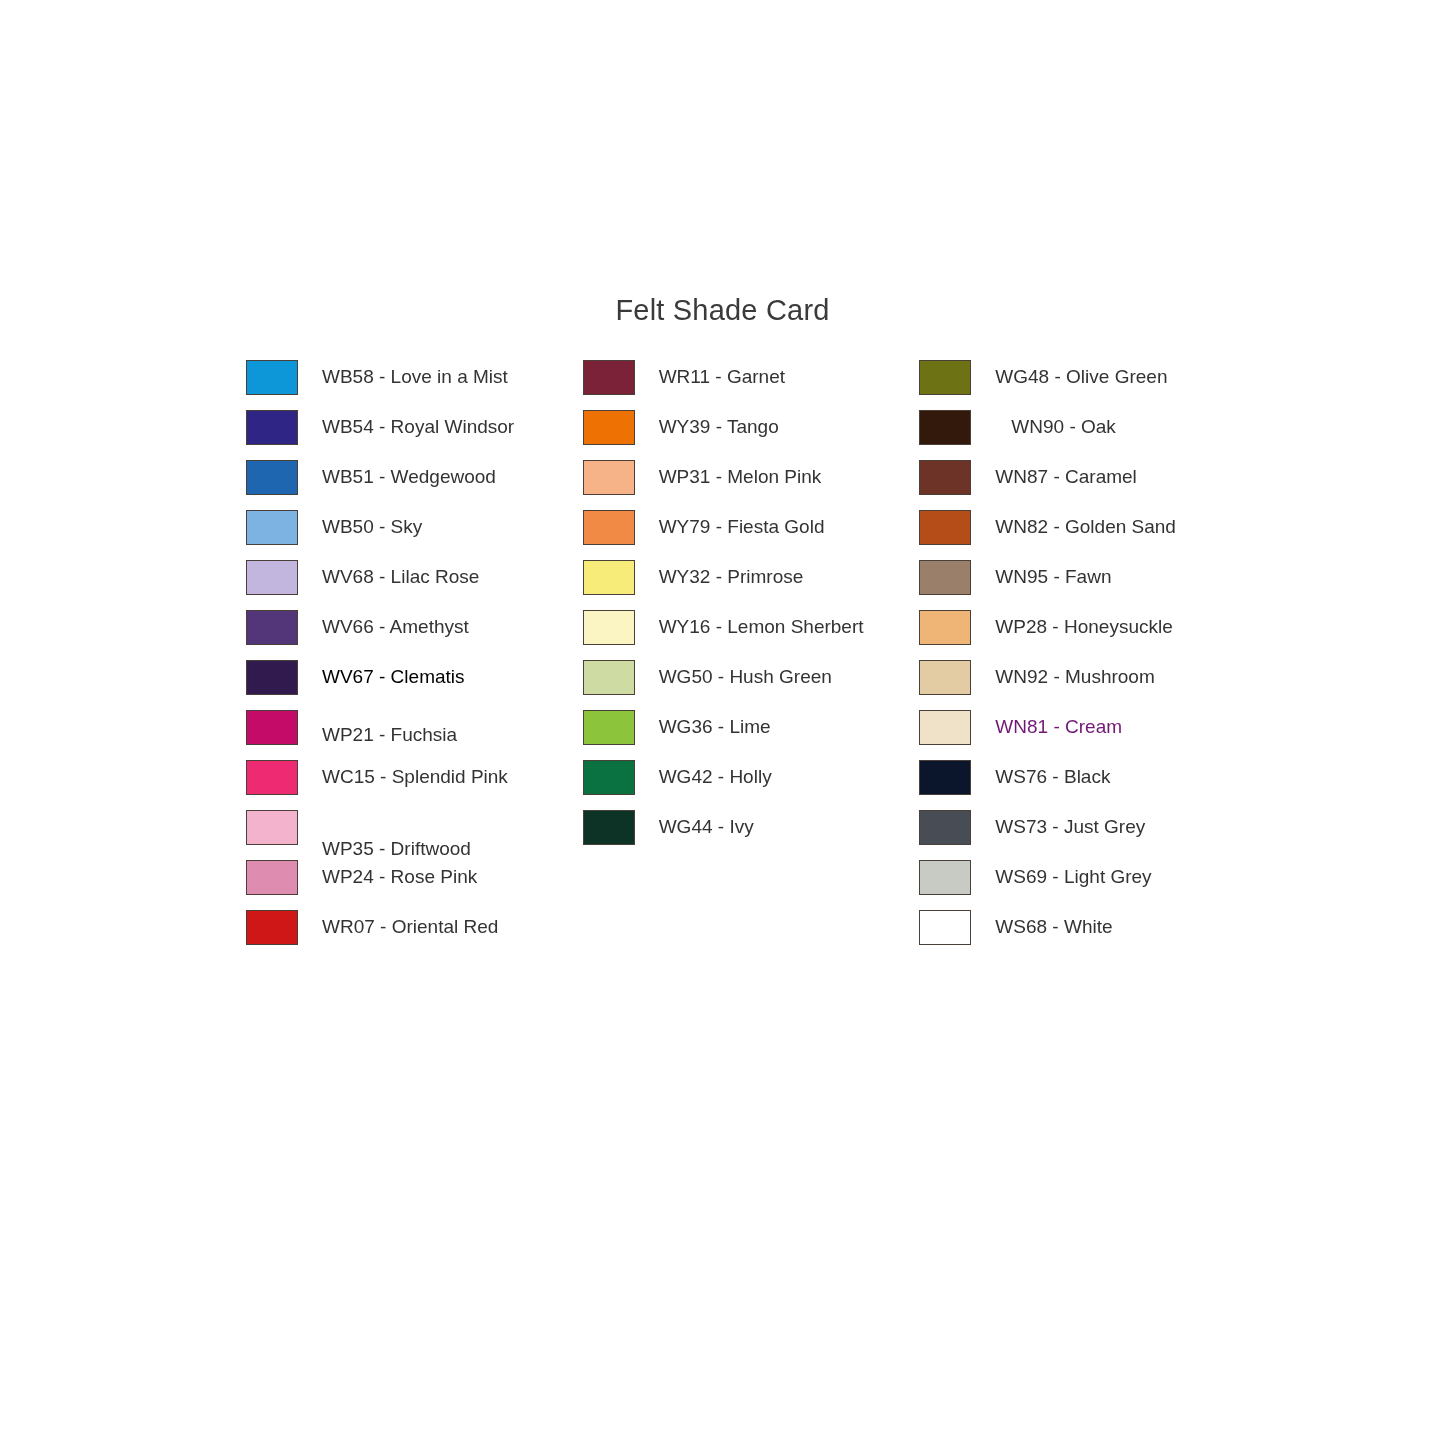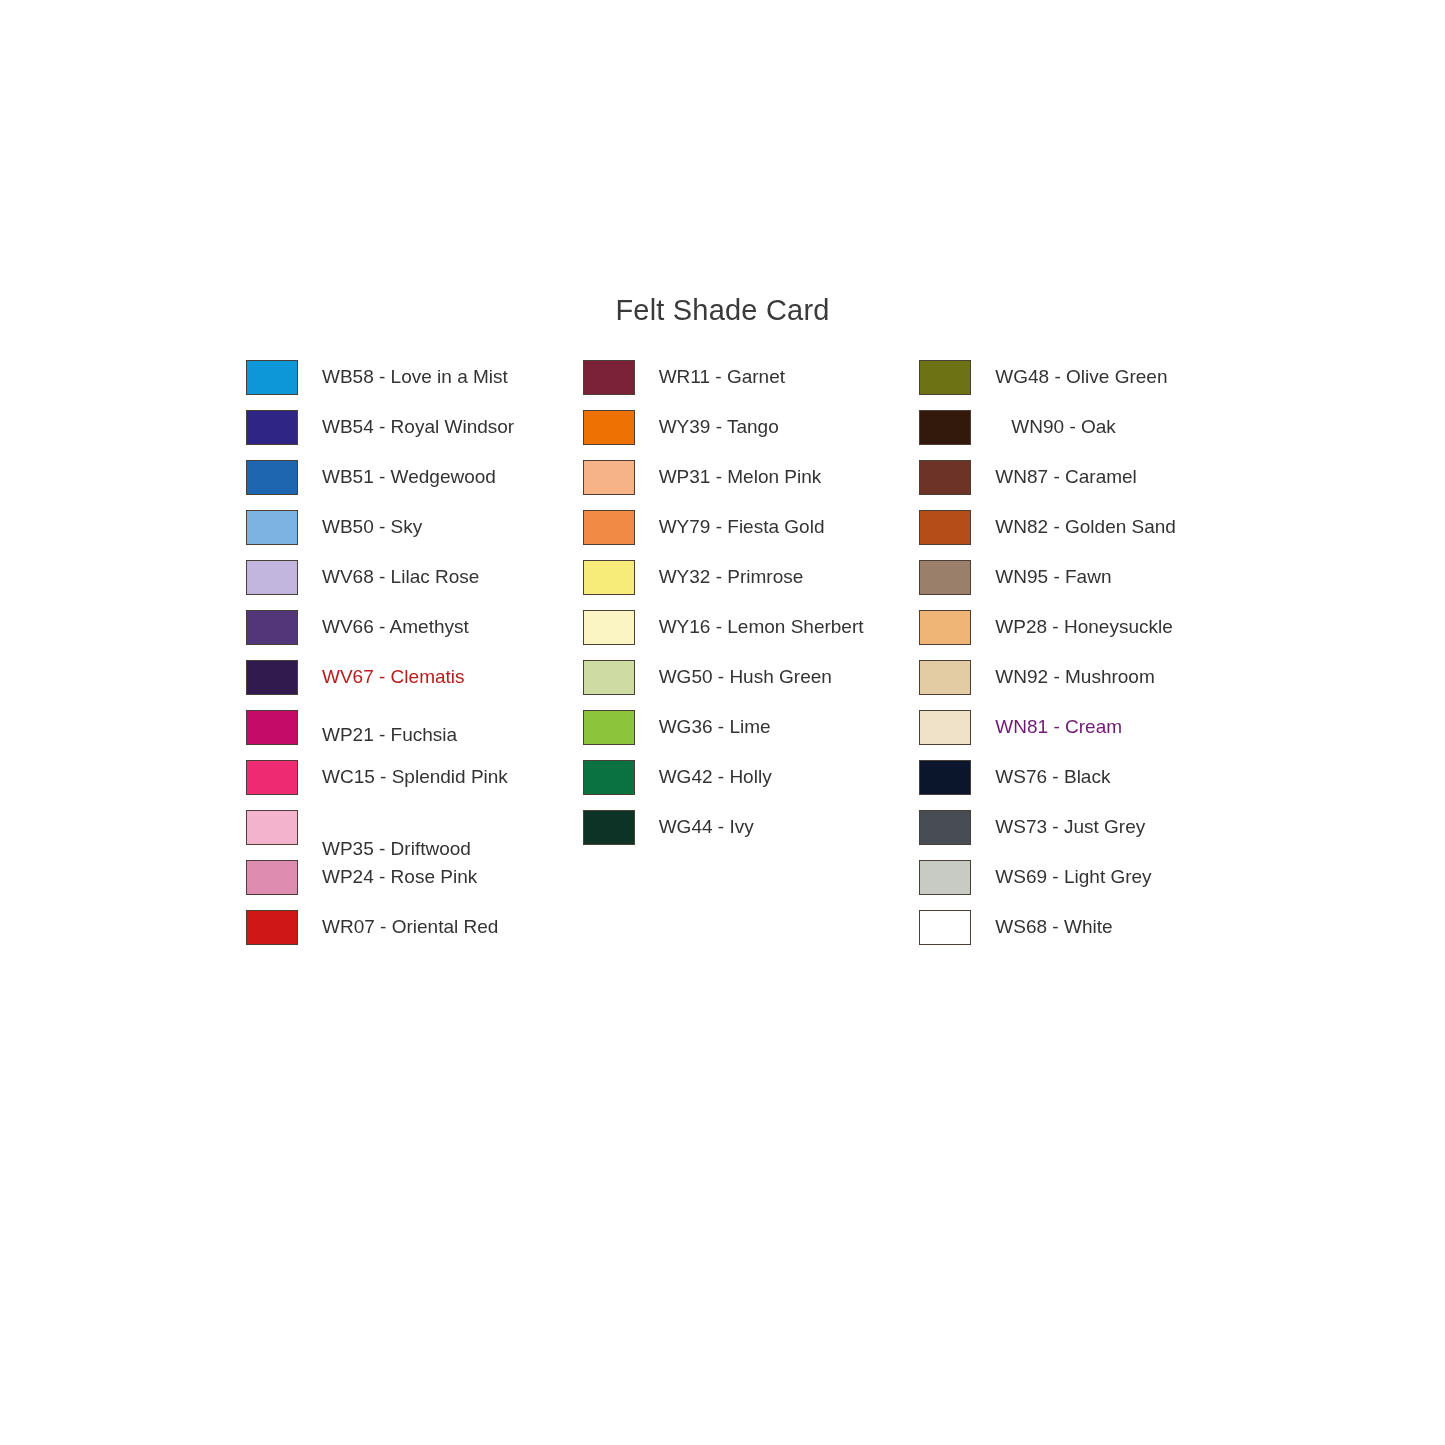--- a/index.html
+++ b/index.html
@@ -107,21 +107,21 @@
         <div class="shade-row">
           <div class="swatch-chip" style="background-color: rgb(194, 182, 222); border-color: rgb(74, 64, 56);"></div>
           <div class="shade-label" style="color: rgb(51, 51, 51);">WV68 - Lilac Rose</div>
         </div>
         <div class="shade-row">
           <div class="swatch-chip" style="background-color: rgb(83, 53, 121); border-color: rgb(74, 64, 56);"></div>
           <div class="shade-label" style="color: rgb(51, 51, 51);">WV66 - Amethyst</div>
         </div>
         <div class="shade-row">
           <div class="swatch-chip" style="background-color: rgb(48, 26, 78); border-color: rgb(74, 64, 56);"></div>
-          <div class="shade-label" style="color: #b91c1c; text-align: center;">WV67 - Clematis</div>
+          <div class="shade-label" style="color: #000000; text-align: center;">WV67 - Clematis</div>
         </div>
         <div class="shade-row">
           <div class="swatch-chip" style="background-color: rgb(195, 11, 103); border-color: rgb(74, 64, 56);"></div>
           <div class="shade-label" style="color: rgb(51, 51, 51); margin-top: 16px;">WP21 - Fuchsia</div>
         </div>
         <div class="shade-row">
           <div class="swatch-chip" style="background-color: rgb(237, 42, 114); border-color: rgb(74, 64, 56);"></div>
           <div class="shade-label" style="color: rgb(51, 51, 51);">WC15 - Splendid Pink</div>
         </div>
         <div class="shade-row">

